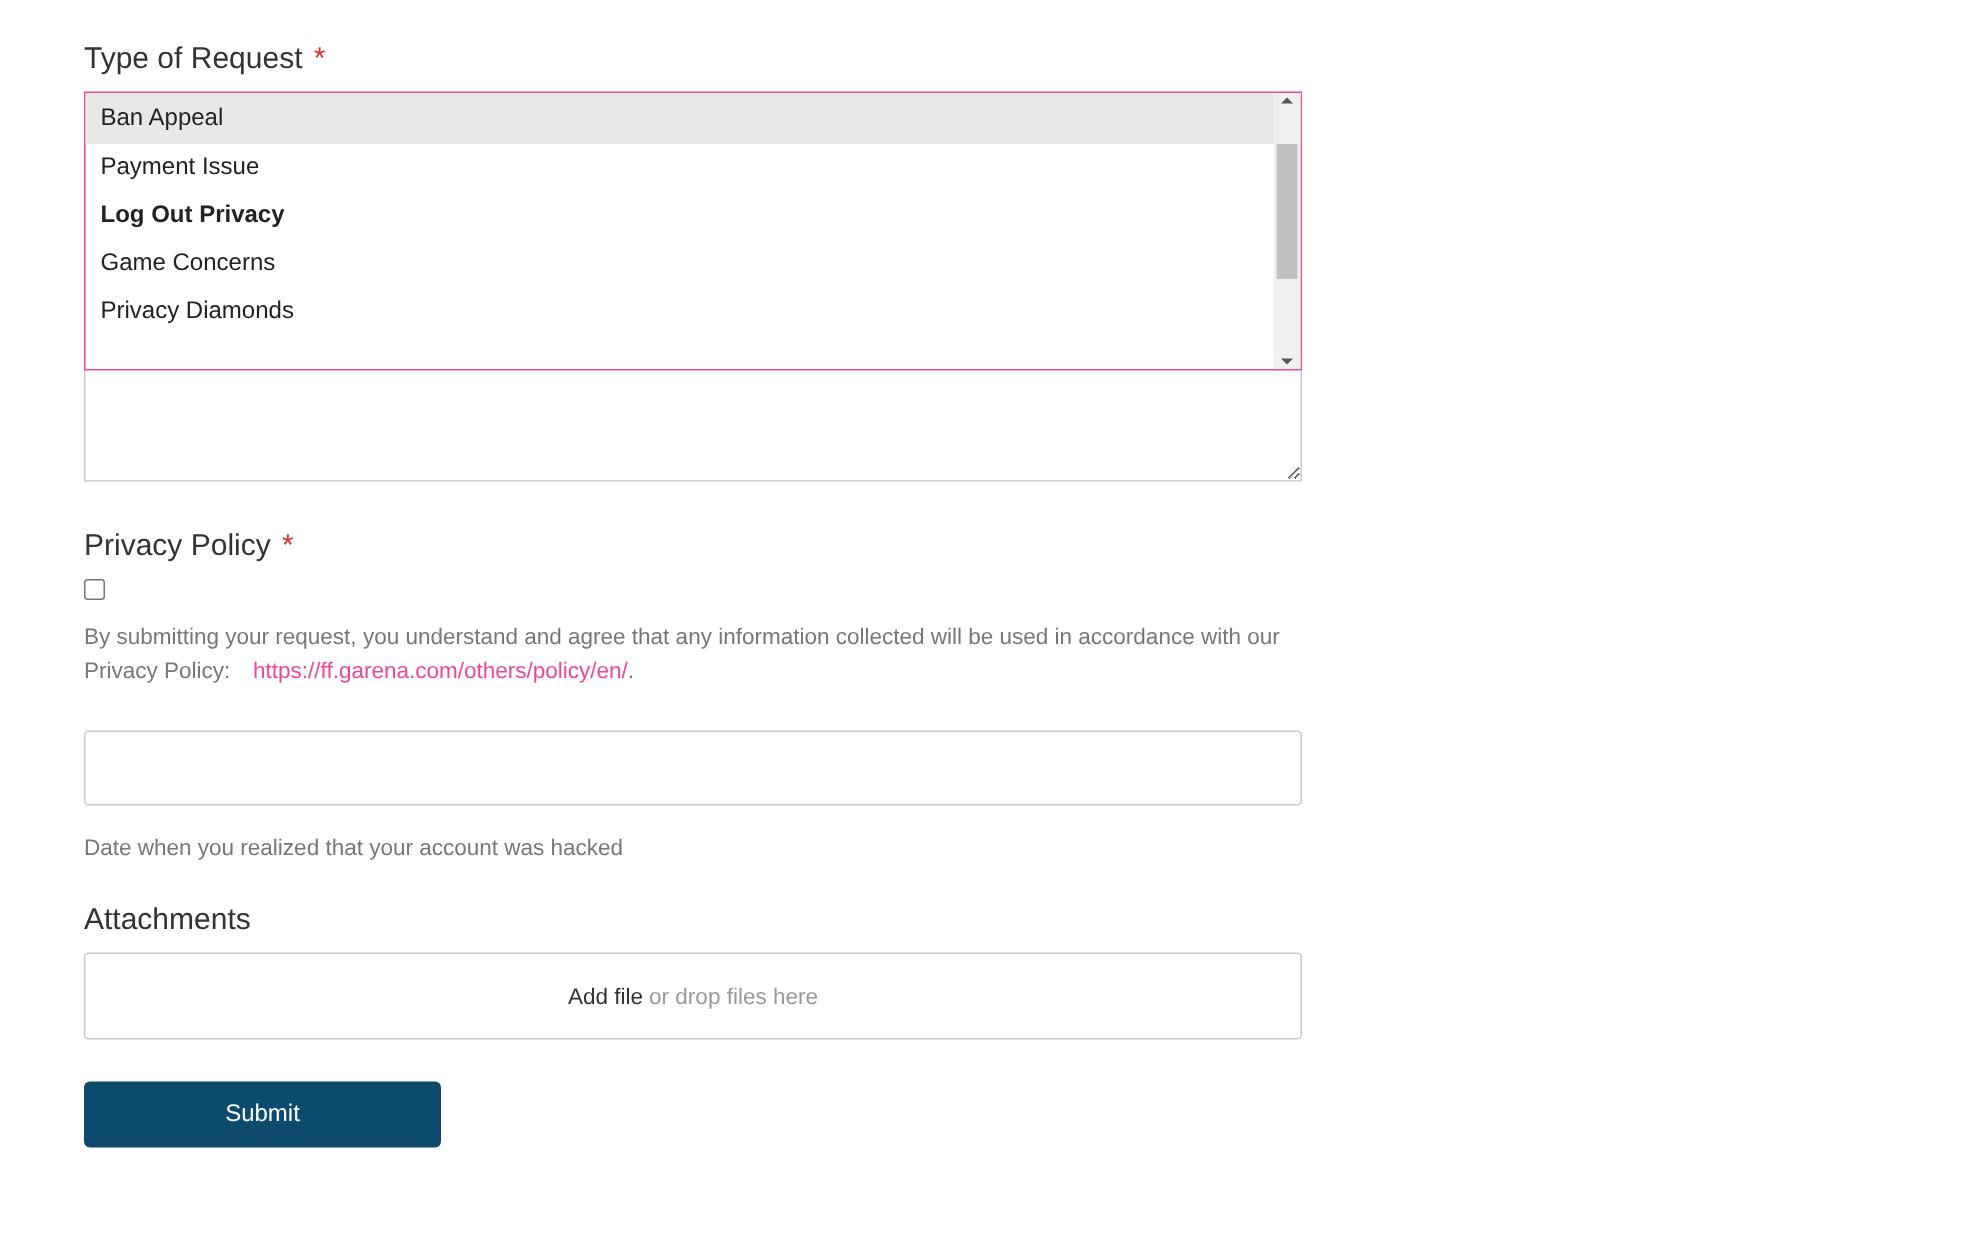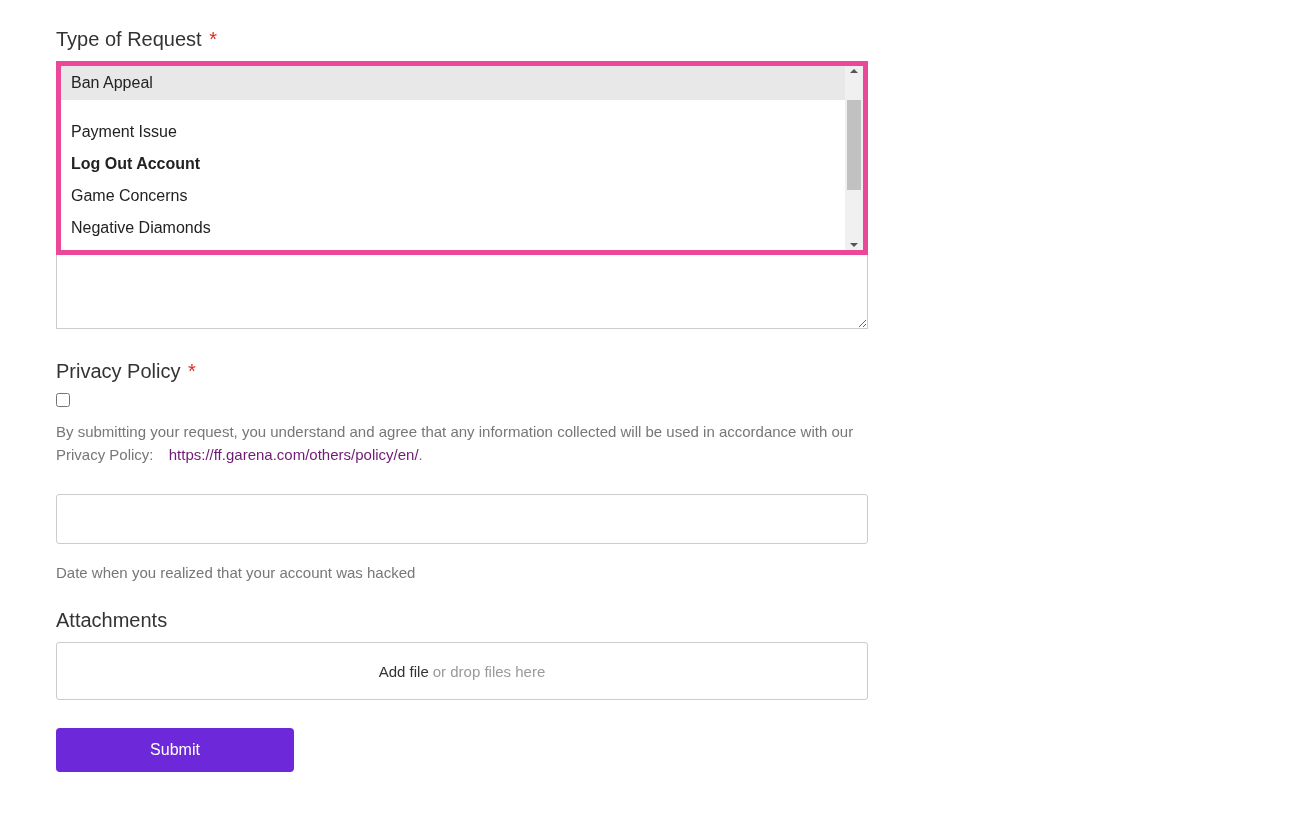--- a/index.html
+++ b/index.html
@@ -25,21 +25,21 @@
       font-size: 20px;
       color: #333;
       margin-bottom: 10px;
     }
     .required {
       color: #d93025;
       margin-left: 2px;
     }
     .select-box {
       width: 100%;
-      border: 5px solid #ec4899;
+      border: 1px solid #ec4899;
       background: #fff;
       position: relative;
     }
     .select-header {
       background: #e8e8e8;
       display: flex;
       justify-content: space-between;
       align-items: stretch;
     }
     .select-header-text {
@@ -68,21 +68,20 @@
     .arrow-down {
       border-top: 4px solid #555;
     }
     .select-body {
       display: flex;
       height: 150px;
     }
     .options-list {
       flex: 1;
       overflow: hidden;
-      margin-top: 16px;
     }
     .option-item {
       padding: 7px 10px;
       font-size: 16px;
       color: #222;
       cursor: pointer;
     }
     .option-item.bold-item {
       font-weight: 700;
     }
@@ -119,21 +118,21 @@
       width: 14px;
       height: 14px;
       margin-bottom: 14px;
     }
     .help-text {
       font-size: 15px;
       color: #777;
       line-height: 1.5;
     }
     .help-text .link-text {
-      color: #701a75;
+      color: #ec4899;
       padding-left: 11px;
     }
     .text-input {
       width: 100%;
       height: 50px;
       border: 1px solid #ccc;
       border-radius: 3px;
       padding: 10px;
       font-size: 15px;
       font-family: inherit;
@@ -154,21 +153,21 @@
       font-size: 15px;
     }
     .dropzone-add {
       color: #333;
     }
     .dropzone-drop {
       color: #999;
       margin-left: 4px;
     }
     .submit-btn {
-      background: #6d28d9;
+      background: #0c4a6e;
       color: #fff;
       border: none;
       padding: 13px 0;
       width: 238px;
       font-size: 16px;
       border-radius: 4px;
       cursor: pointer;
       text-align: center;
     }
   </style>
@@ -186,23 +185,23 @@
     <div class="select-box">
       <div class="select-header">
         <div class="select-header-text">Ban Appeal</div>
         <div class="arrow-col">
           <div class="arrow-up"></div>
         </div>
       </div>
       <div class="select-body">
         <div class="options-list">
           <div class="option-item">Payment Issue</div>
-          <div class="option-item bold-item">Log Out Account</div>
+          <div class="option-item bold-item">Log Out Privacy</div>
           <div class="option-item">Game Concerns</div>
-          <div class="option-item">Negative Diamonds</div>
+          <div class="option-item">Privacy Diamonds</div>
         </div>
         <div class="scrollbar-track">
           <div class="scrollbar-thumb"></div>
           <div class="arrow-col" style="position:absolute;bottom:0;left:0;right:0;width:auto;padding:3px 0;">
             <div class="arrow-down" style="margin:0 auto;"></div>
           </div>
         </div>
       </div>
     </div>
     <textarea class="textarea-field" style=""></textarea>

